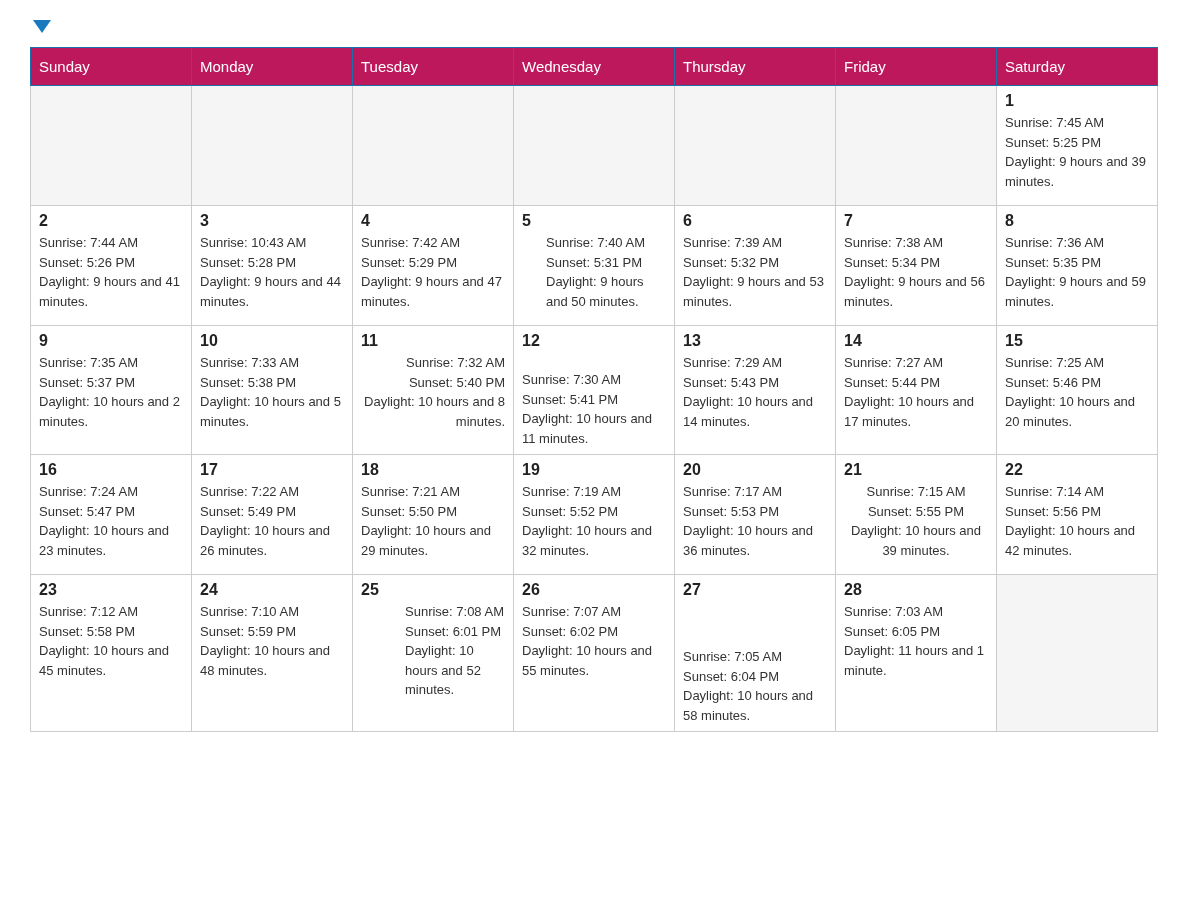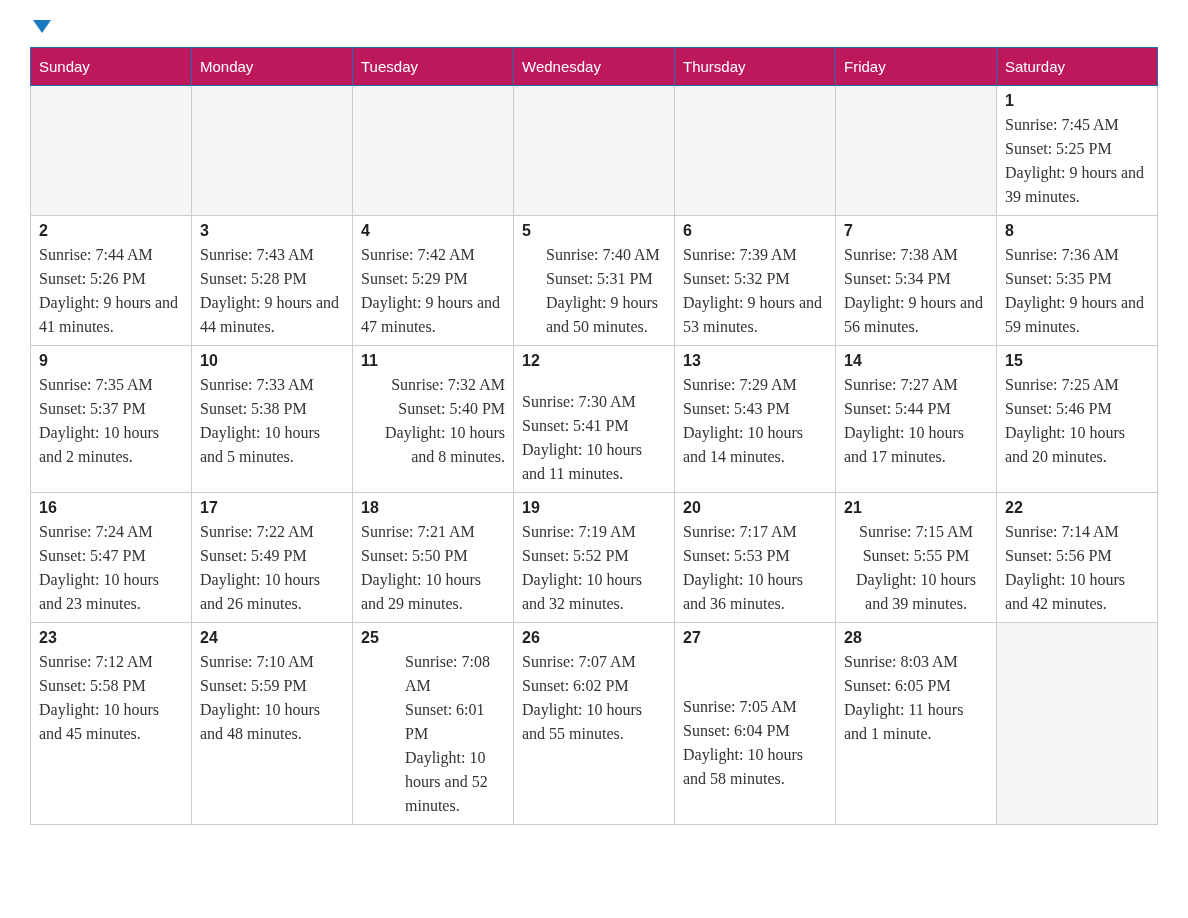--- a/index.html
+++ b/index.html
@@ -58,24 +58,23 @@
       background: #f5f5f5;
     }
     .day-number {
       font-size: 16px;
       font-weight: bold;
       color: #222;
       display: block;
       margin-bottom: 3px;
     }
     .day-info {
-      font-size: 16px;
+      font-size: 13px;
       color: #333;
       line-height: 1.5;
-      font-family: Liberation Serif, serif;
     }
     .calendar tr:last-child td {
       height: 110px;
     }
     .logo-wrapper {
       display: flex;
       flex-direction: column;
     }
     .logo-general {
       font-size: 24px;
@@ -146,21 +145,21 @@
       </tr>
       <tr>
         <td>
           <span class="day-number">2</span>
           <div class="day-info" style="white-space: pre-line;">Sunrise: 7:44 AM
 Sunset: 5:26 PM
 Daylight: 9 hours and 41 minutes.</div>
         </td>
         <td>
           <span class="day-number">3</span>
-          <div class="day-info" style="white-space: pre-line;">Sunrise: 7:43 AM
+          <div class="day-info" style="white-space: pre-line;">Sunrise: 10:43 AM
 Sunset: 5:28 PM
 Daylight: 9 hours and 44 minutes.</div>
         </td>
         <td>
           <span class="day-number">4</span>
           <div class="day-info" style="white-space: pre-line;">Sunrise: 7:42 AM
 Sunset: 5:29 PM
 Daylight: 9 hours and 47 minutes.</div>
         </td>
         <td>
@@ -302,20 +301,20 @@
 Daylight: 10 hours and 55 minutes.</div>
         </td>
         <td>
           <span class="day-number">27</span>
           <div class="day-info" style="white-space: pre-line; margin-top: 48px;">Sunrise: 7:05 AM
 Sunset: 6:04 PM
 Daylight: 10 hours and 58 minutes.</div>
         </td>
         <td>
           <span class="day-number">28</span>
-          <div class="day-info" style="white-space: pre-line;">Sunrise: 8:03 AM
+          <div class="day-info" style="white-space: pre-line;">Sunrise: 7:03 AM
 Sunset: 6:05 PM
 Daylight: 11 hours and 1 minute.</div>
         </td>
         <td class="empty"></td>
       </tr>
     </tbody>
 </table>
 
 </body></html>

